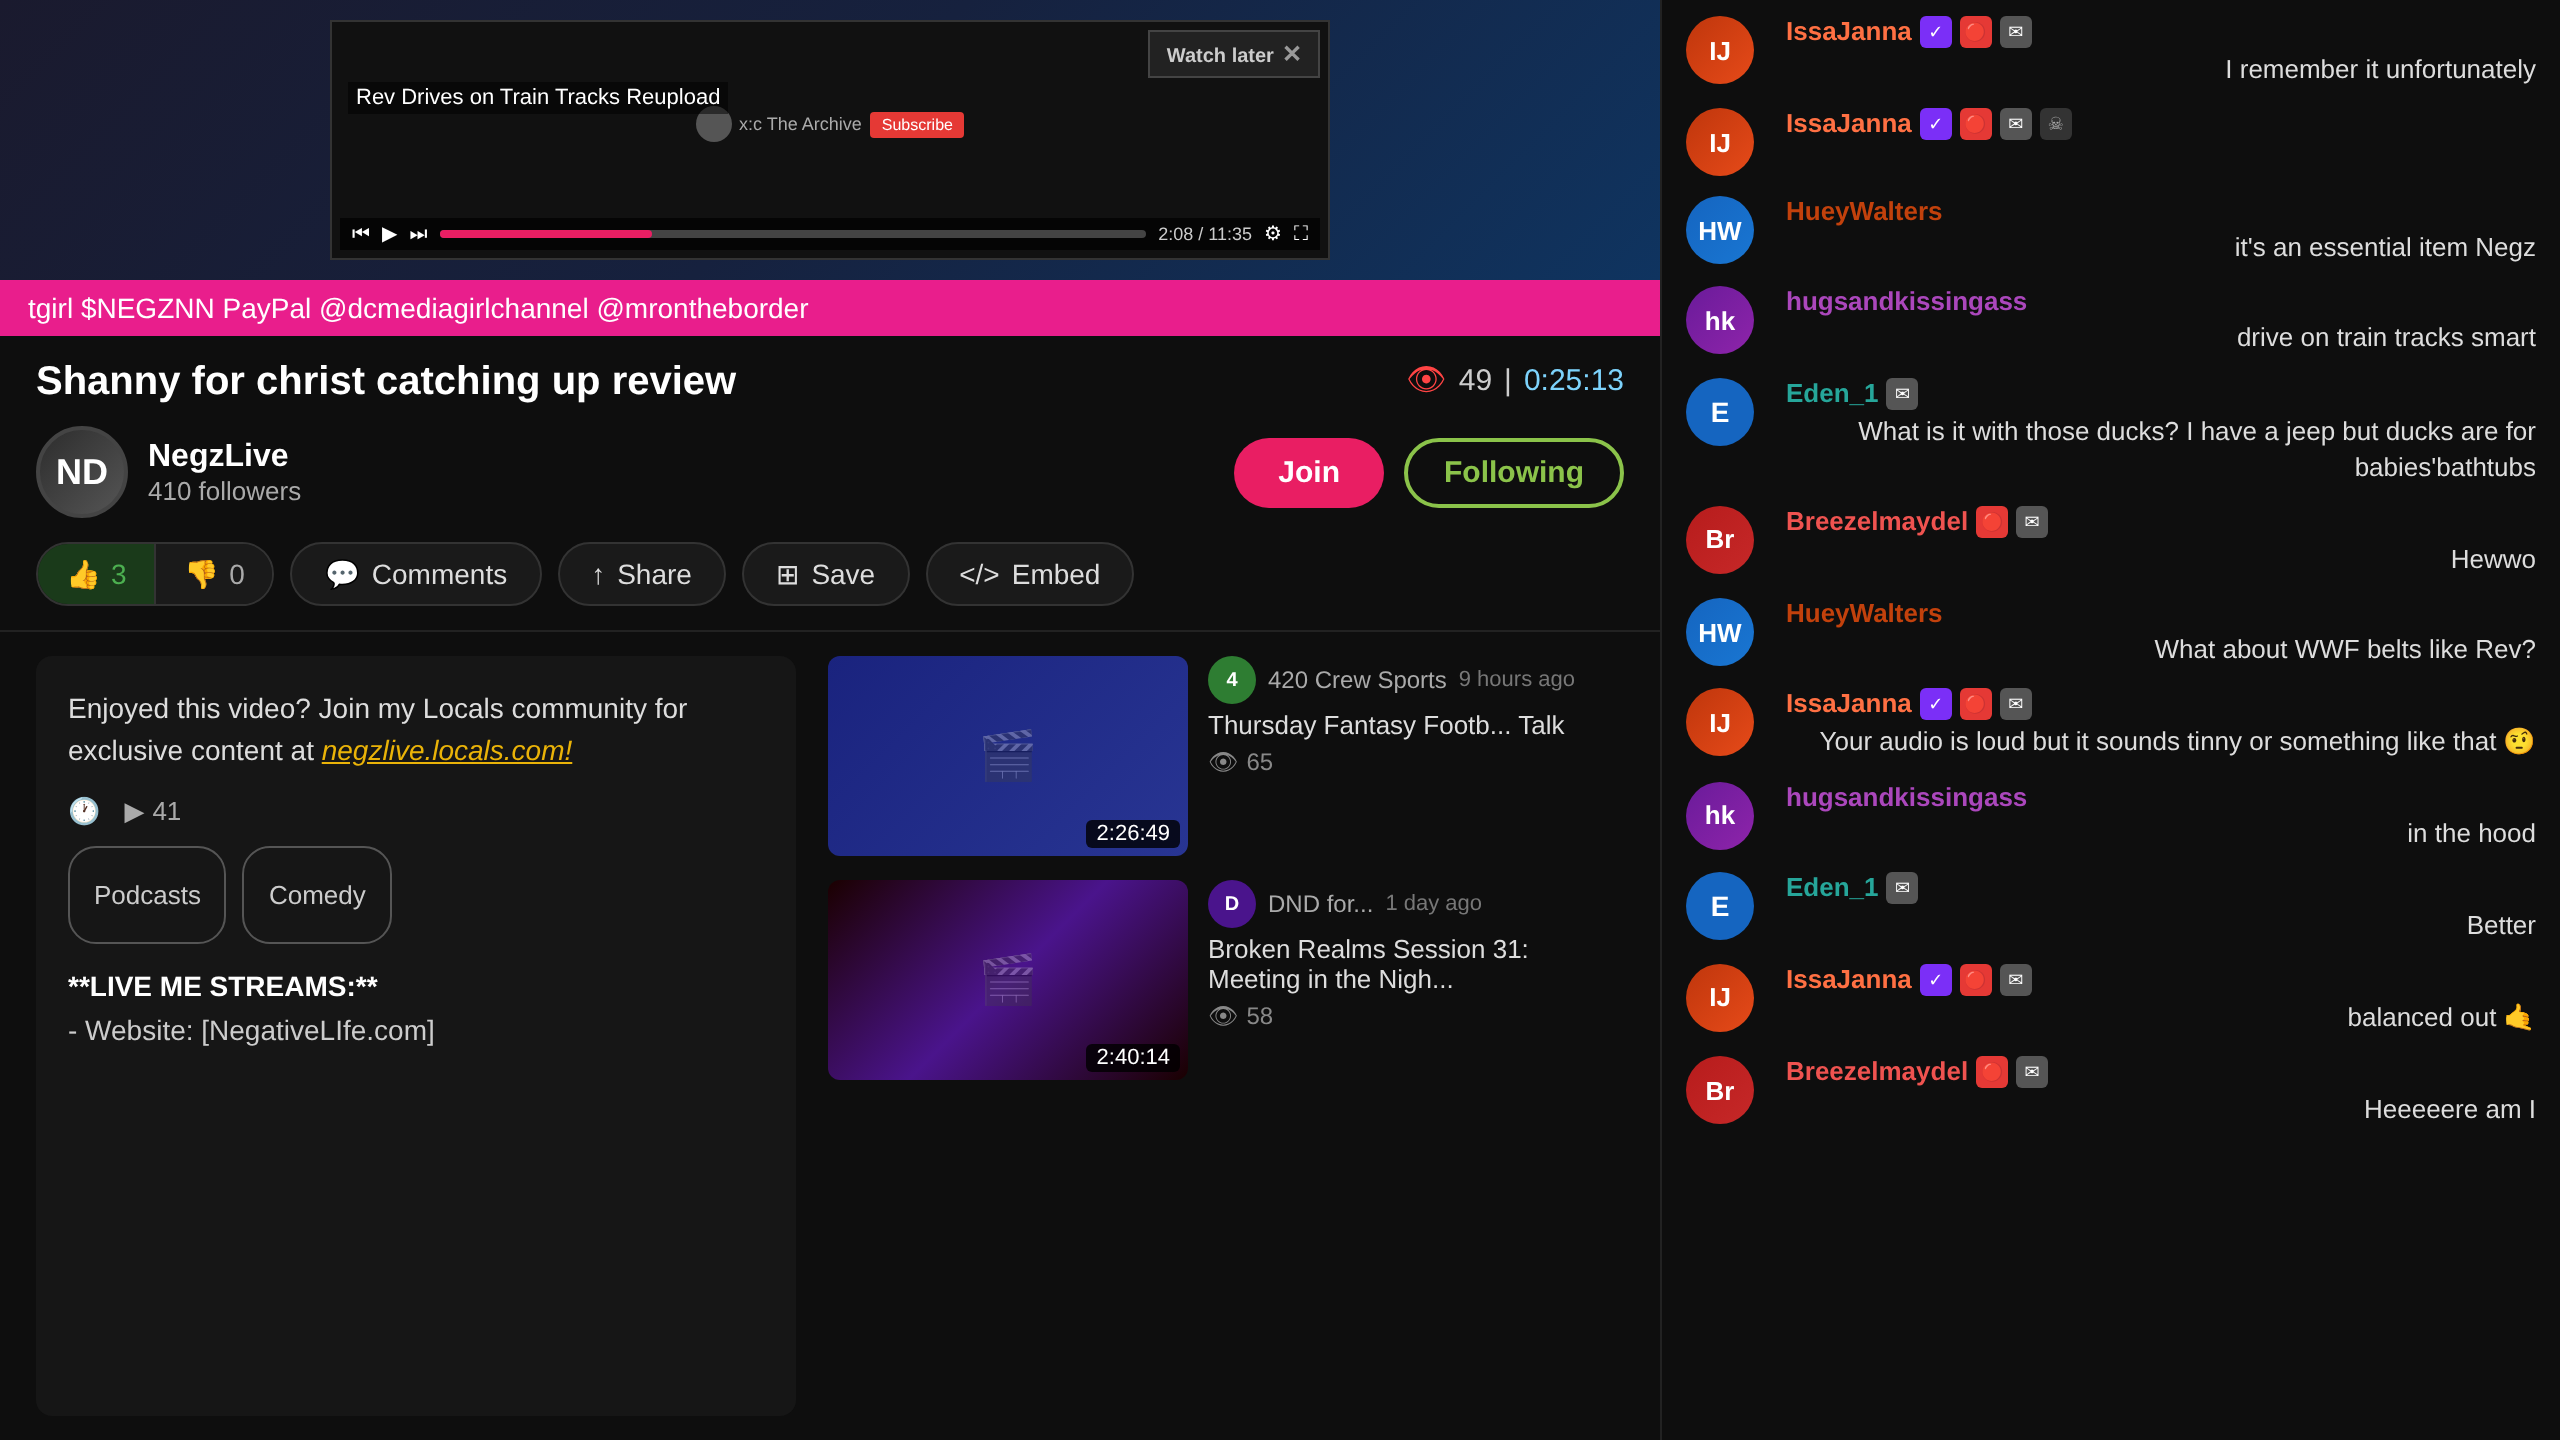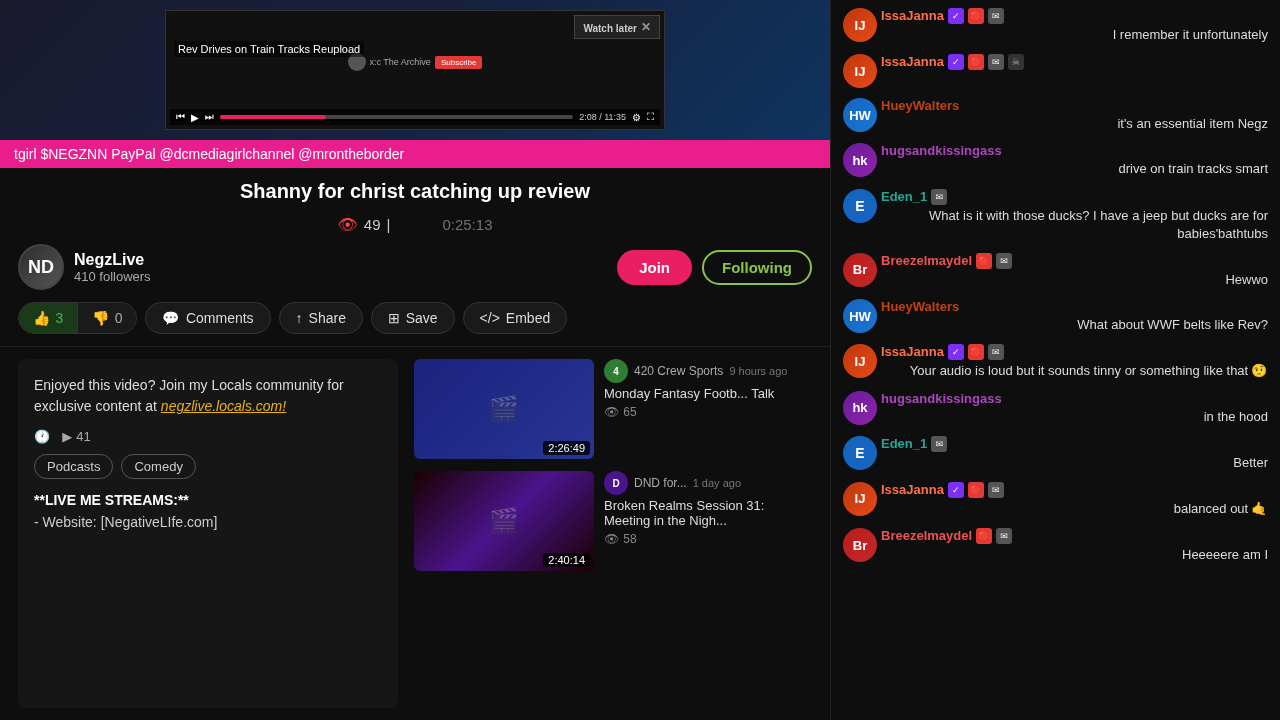--- a/index.html
+++ b/index.html
@@ -109,41 +109,40 @@
       overflow: hidden;
     }
 
     
     .video-info {
       padding: 12px 18px;
       border-bottom: 1px solid #222;
     }
     .video-title-row {
       display: flex;
-      align-items: center;
+      align-items: flex-start;
       gap: 12px;
       margin-bottom: 10px;
-      flex-direction: column;
     }
     .video-main-title {
       font-size: 20px;
       font-weight: 700;
       color: #fff;
       flex: 1;
     }
     .view-count-area {
       display: flex;
       align-items: center;
       gap: 6px;
       color: #ccc;
       font-size: 15px;
       white-space: nowrap;
     }
     .eye-icon { color: #ff4444; font-size: 16px; }
-    .duration { color: #737373; margin-left: 46px; }
+    .duration { color: #7dd3fc; }
 
     
     .channel-row {
       display: flex;
       align-items: center;
       gap: 10px;
       margin-bottom: 12px;
     }
     .channel-avatar {
       width: 46px;
@@ -272,21 +271,21 @@
     .play-count { display: flex; align-items: center; gap: 4px; }
     .tags-row {
       display: flex;
       gap: 8px;
       margin-bottom: 10px;
     }
     .tag {
       background: transparent;
       border: 1px solid #555;
       border-radius: 14px;
-      padding: 4px 12px;
+      padding: 16px 12px;
       font-size: 13px;
       color: #ccc;
       cursor: pointer;
     }
     .desc-footer {
       font-size: 14px;
       color: #ccc;
       line-height: 1.6;
     }
     .desc-footer strong { color: #fff; }
@@ -373,21 +372,21 @@
     .chat-area {
       flex: 1;
       overflow-y: auto;
       padding: 8px 12px;
       display: flex;
       flex-direction: column;
       gap: 10px;
     }
     .chat-msg {
       display: flex;
-      gap: 4px;
+      gap: 16px;
       align-items: flex-start;
     }
     .chat-avatar {
       width: 34px;
       height: 34px;
       border-radius: 50%;
       flex-shrink: 0;
       display: flex;
       align-items: center;
       justify-content: center;
@@ -574,21 +573,21 @@
     <div class="rec-thumb rec-thumb-1">
       <div class="rec-thumb-bg">🎬</div>
       <span class="rec-duration">2:26:49</span>
     </div>
     <div class="rec-info">
       <div class="rec-channel-row">
         <div class="rec-channel-avatar" style="background:#2e7d32">4</div>
         <span class="rec-channel-name">420 Crew Sports</span>
         <span class="rec-channel-time">9 hours ago</span>
       </div>
-      <div class="rec-title">Monday Fantasy Footb... Talk</div>
+      <div class="rec-title">Thursday Fantasy Footb... Talk</div>
       <div class="rec-views">
         <span>👁</span>
         <span>65</span>
       </div>
     </div>
   </div>
         <div class="rec-item">
     <div class="rec-thumb rec-thumb-2">
       <div class="rec-thumb-bg">🎬</div>
       <span class="rec-duration">2:40:14</span>

